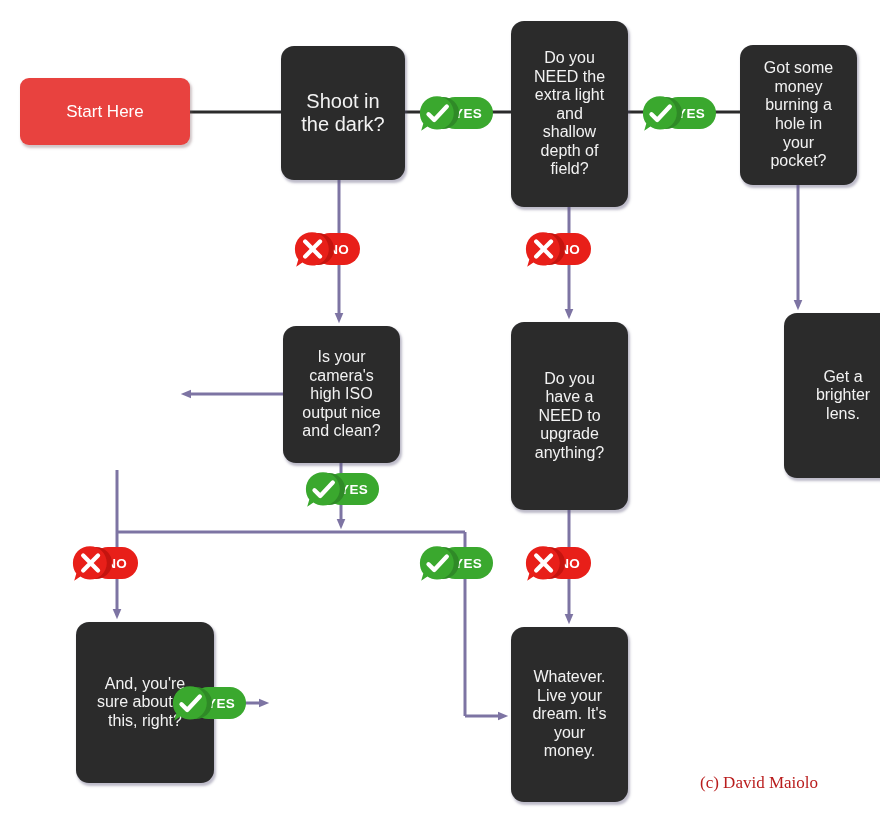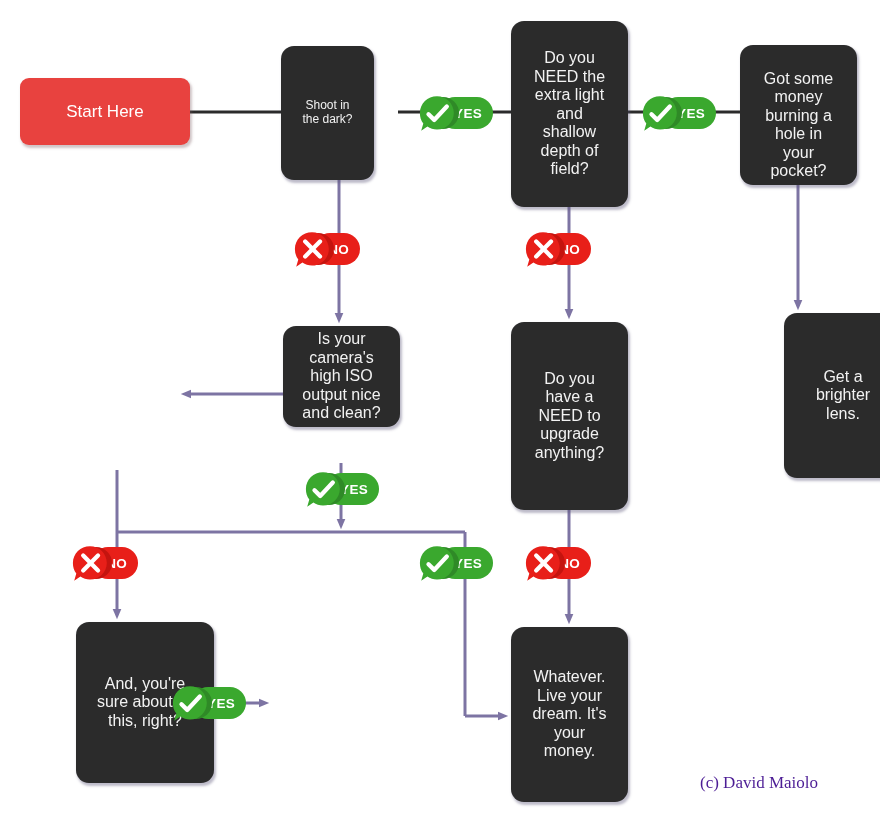--- a/index.html
+++ b/index.html
@@ -137,42 +137,42 @@
     <line x1="465" y1="716" x2="503" y2="716" stroke="#7d74a3" stroke-width="3" marker-end="url(#arrowPurple)"></line>
 
     <line x1="569" y1="510" x2="569" y2="619" stroke="#7d74a3" stroke-width="3" marker-end="url(#arrowPurple)"></line>
 
     <line x1="178" y1="703" x2="264" y2="703" stroke="#7d74a3" stroke-width="3" marker-end="url(#arrowPurple)"></line>
   </svg>
 
   <div class="node start" id="node-0" style="left: 20px; top: 78px; width: 170px; height: 67px; font-size: 17px;">
     <span>Start Here</span>
   </div>
-  <div class="node" id="node-1" style="left: 281px; top: 46px; width: 93px; height: 134px; font-size: 12px;">
+  <div class="node" id="node-1" style="left: 281px; top: 46px; width: 124px; height: 134px; font-size: 20px;">
     <span>Shoot in
 the dark?</span>
   </div>
   <div class="node" id="node-2" style="left: 511px; top: 21px; width: 117px; height: 186px; font-size: 16px;">
     <span>Do you
 NEED the
 extra light
 and
 shallow
 depth of
 field?</span>
   </div>
-  <div class="node" id="node-3" style="left: 740px; top: 45px; width: 117px; height: 140px; font-size: 16px; align-items: flex-end;">
+  <div class="node" id="node-3" style="left: 740px; top: 45px; width: 117px; height: 140px; font-size: 16px;">
     <span>Got some
 money
 burning a
 hole in
 your
 pocket?</span>
   </div>
-  <div class="node" id="node-5" style="left: 283px; top: 326px; width: 117px; height: 101px; font-size: 16px;">
+  <div class="node" id="node-5" style="left: 283px; top: 326px; width: 117px; height: 137px; font-size: 16px;">
     <span>Is your
 camera's
 high ISO
 output nice
 and clean?</span>
   </div>
   <div class="node" id="node-6" style="left: 511px; top: 322px; width: 117px; height: 188px; font-size: 16px;">
     <span>Do you
 have a
 NEED to
@@ -281,15 +281,15 @@
     <div class="pill" style="background: rgb(58, 168, 46); width: 54px;">
       <span>YES</span>
     </div>
     <div class="bubble"><svg width="42" height="40" viewBox="0 0 42 40">
           <circle cx="26" cy="20" r="16" fill="#2f8a27"></circle>
           <path d="M20,3.2 C29.2,3.2 36.8,10.6 36.8,19.9 C36.8,29.2 29.2,36.6 20,36.6 C16.4,36.6 13.1,35.5 10.4,33.6 L4.2,37.8 L6.3,30.6 C4.0,27.6 2.9,23.9 2.9,19.9 C2.9,10.6 10.5,3.2 20,3.2 Z" fill="#3aa82e"></path>
           <path d="M11.5,21.3 L17.2,26.9 L29.8,13.6" fill="none" stroke="#ffffff" stroke-width="4.3" stroke-linecap="round" stroke-linejoin="round"></path>
         </svg></div>
   </div>
 
-  <div class="copyright" id="copyright" style="left: 700px; top: 773px; color: #4c1d95;">(c) David Maiolo</div>
+  <div class="copyright" id="copyright" style="left: 700px; top: 773px; color: #b91c1c;">(c) David Maiolo</div>
 
 </div>
 
 </body></html>

